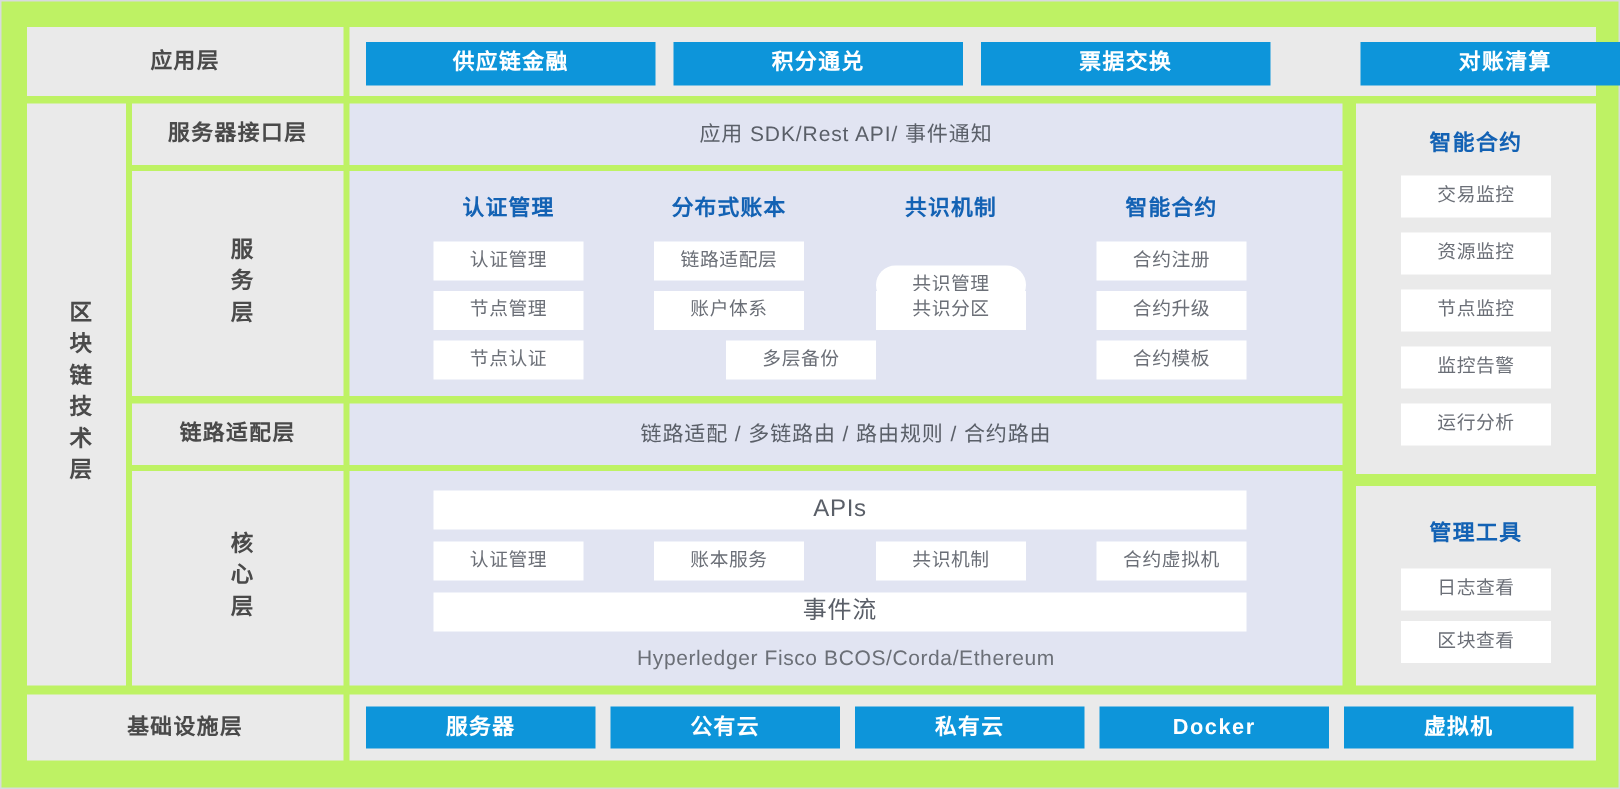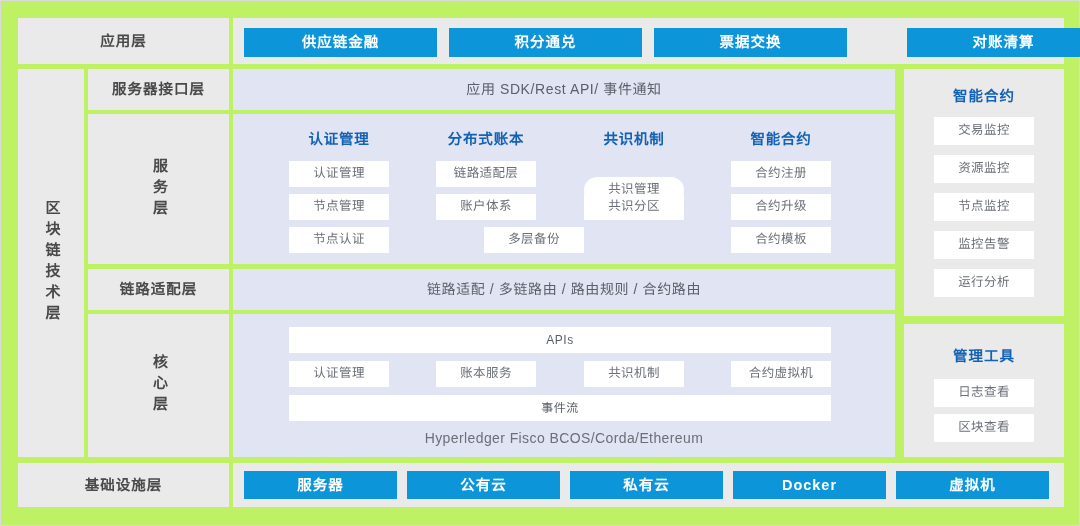--- a/index.html
+++ b/index.html
@@ -46,21 +46,21 @@
   .col-head {
     font-size: 14.5px; font-weight: 700; color: #1362b4; letter-spacing: .8px;
   }
   .panel-head {
     font-size: 14.5px; font-weight: 700; color: #1362b4; letter-spacing: 1px;
   }
   .chip-text {
     font-size: 12.5px; color: #6b6f77; letter-spacing: .4px;
   }
   .wide-text {
-    font-size: 12px; color: #5a5f68; letter-spacing: .5px;
+    font-size: 16px; color: #5a5f68; letter-spacing: .5px;
   }
   .foot-text {
     font-size: 14px; color: #6b6f77; letter-spacing: .4px;
   }
 </style>
 </head>
 <body>
 
 <div id="canvas">
 

